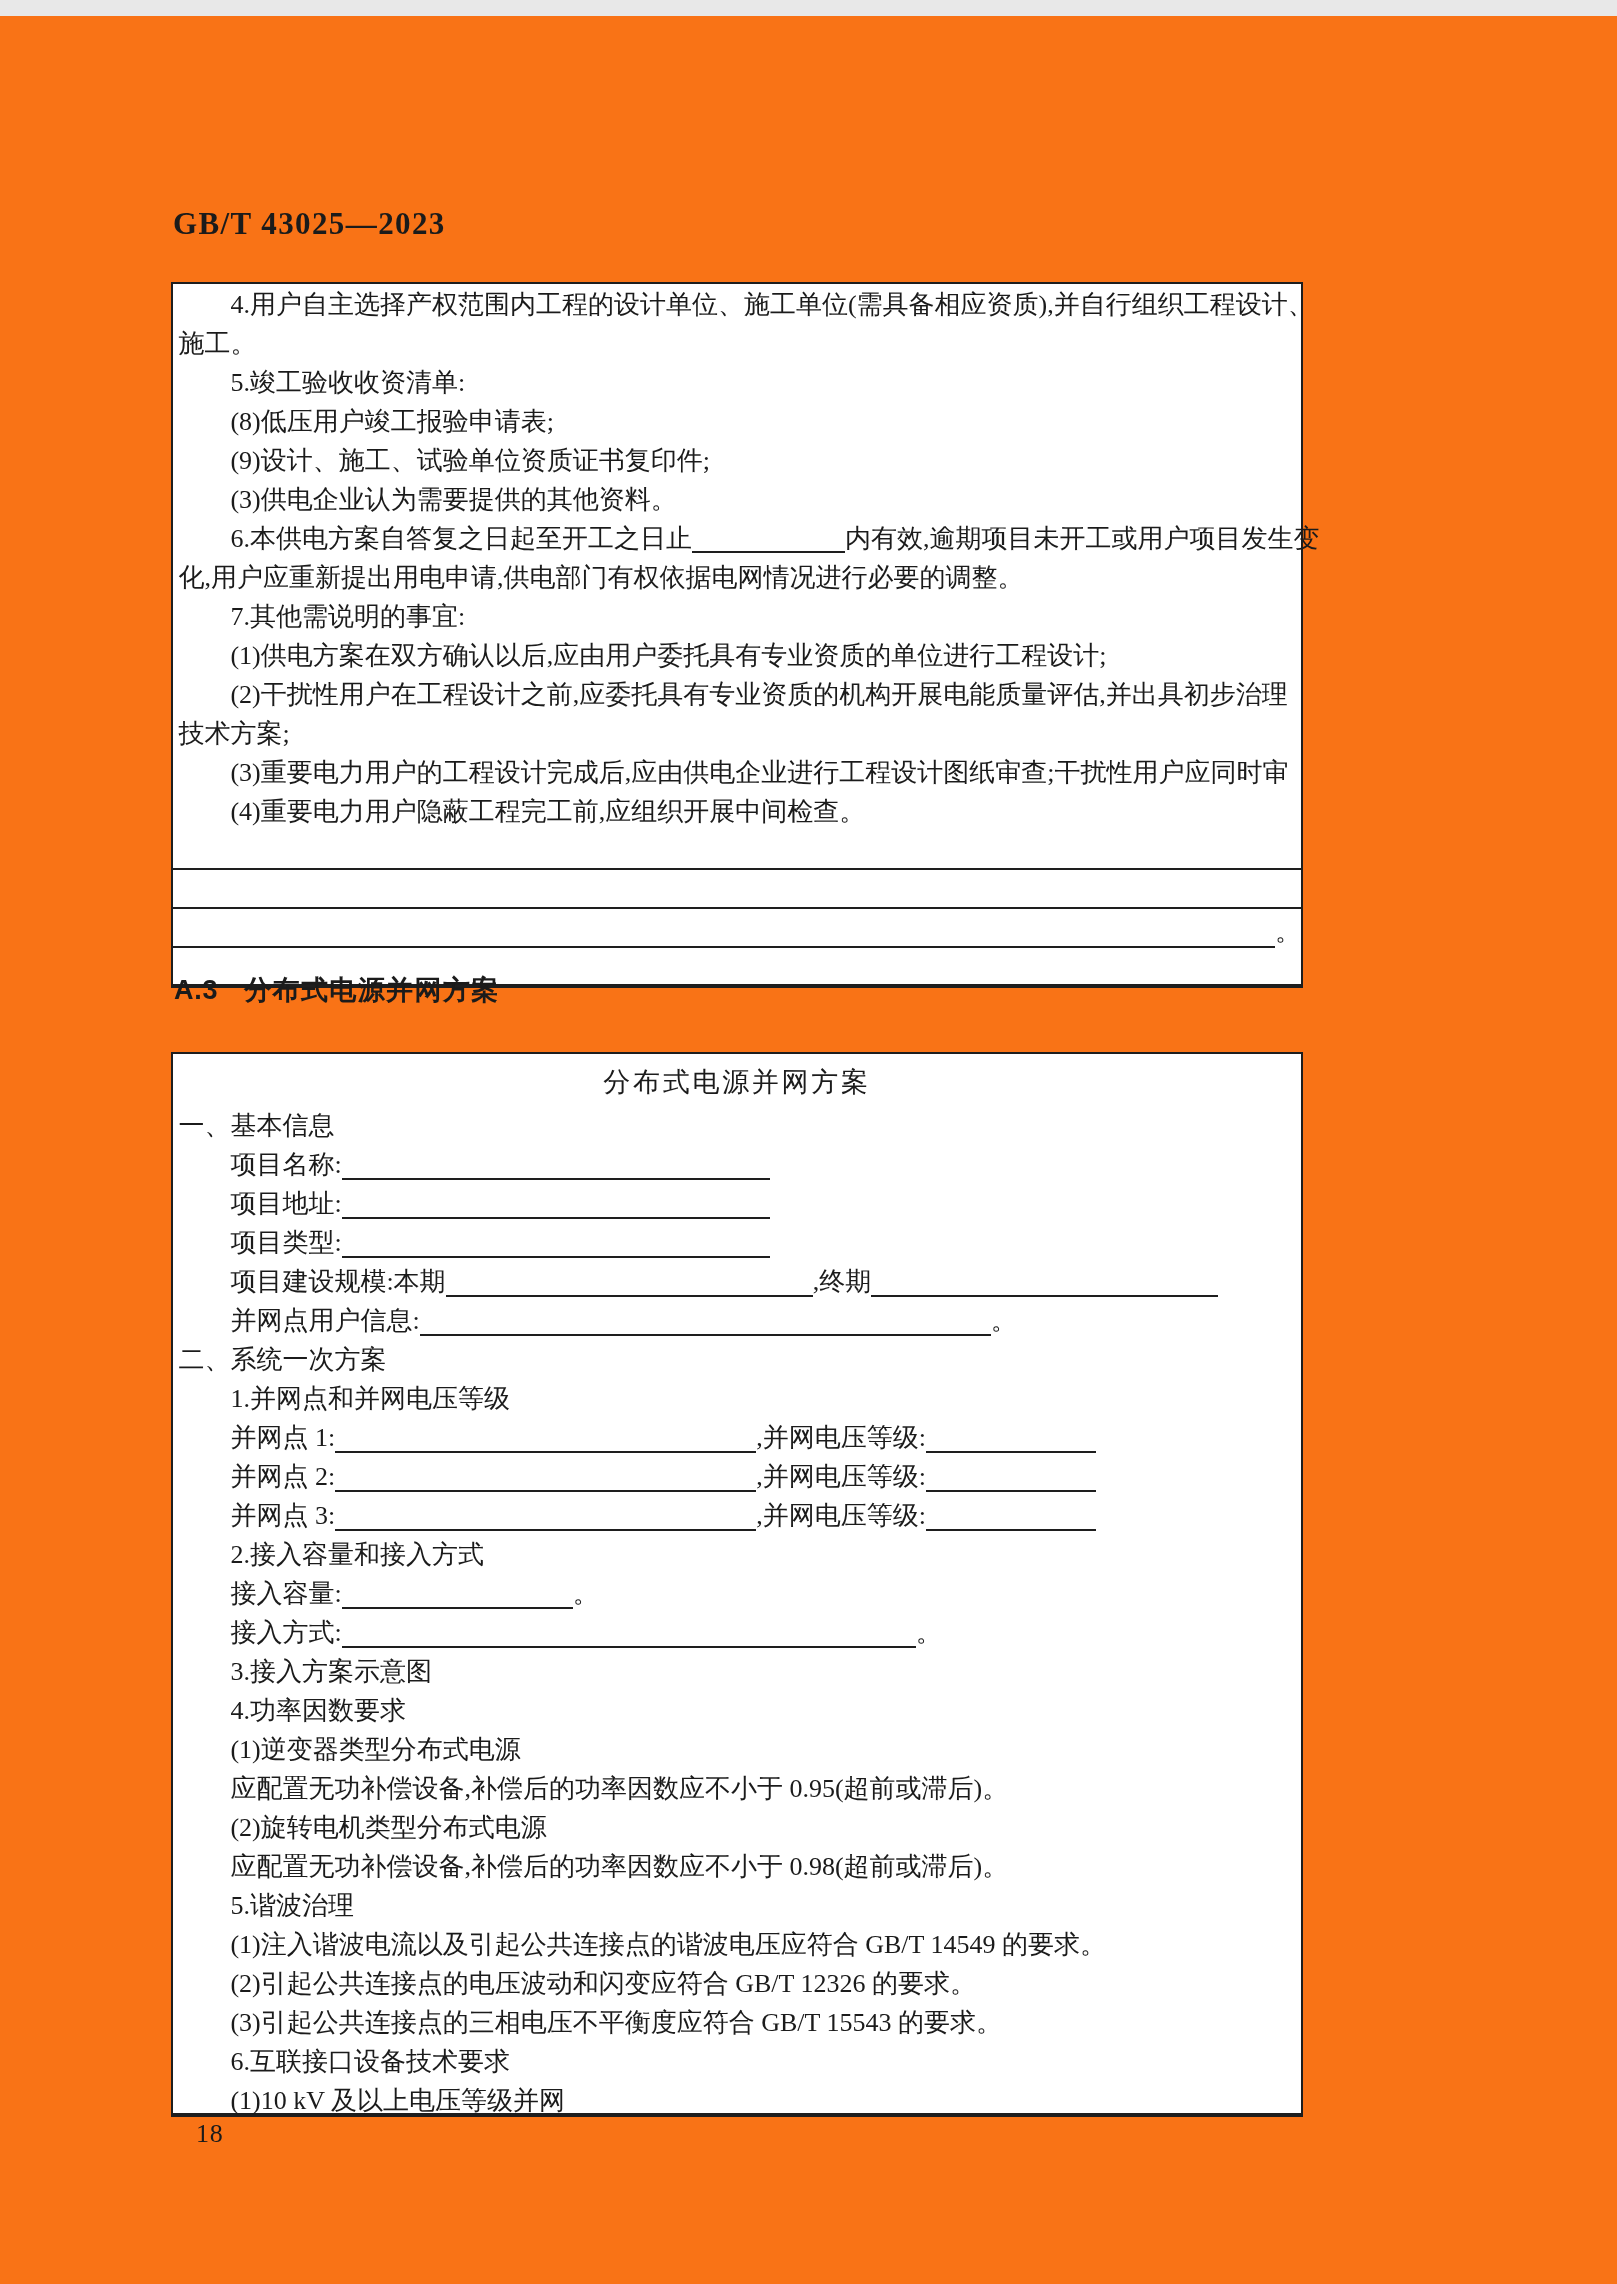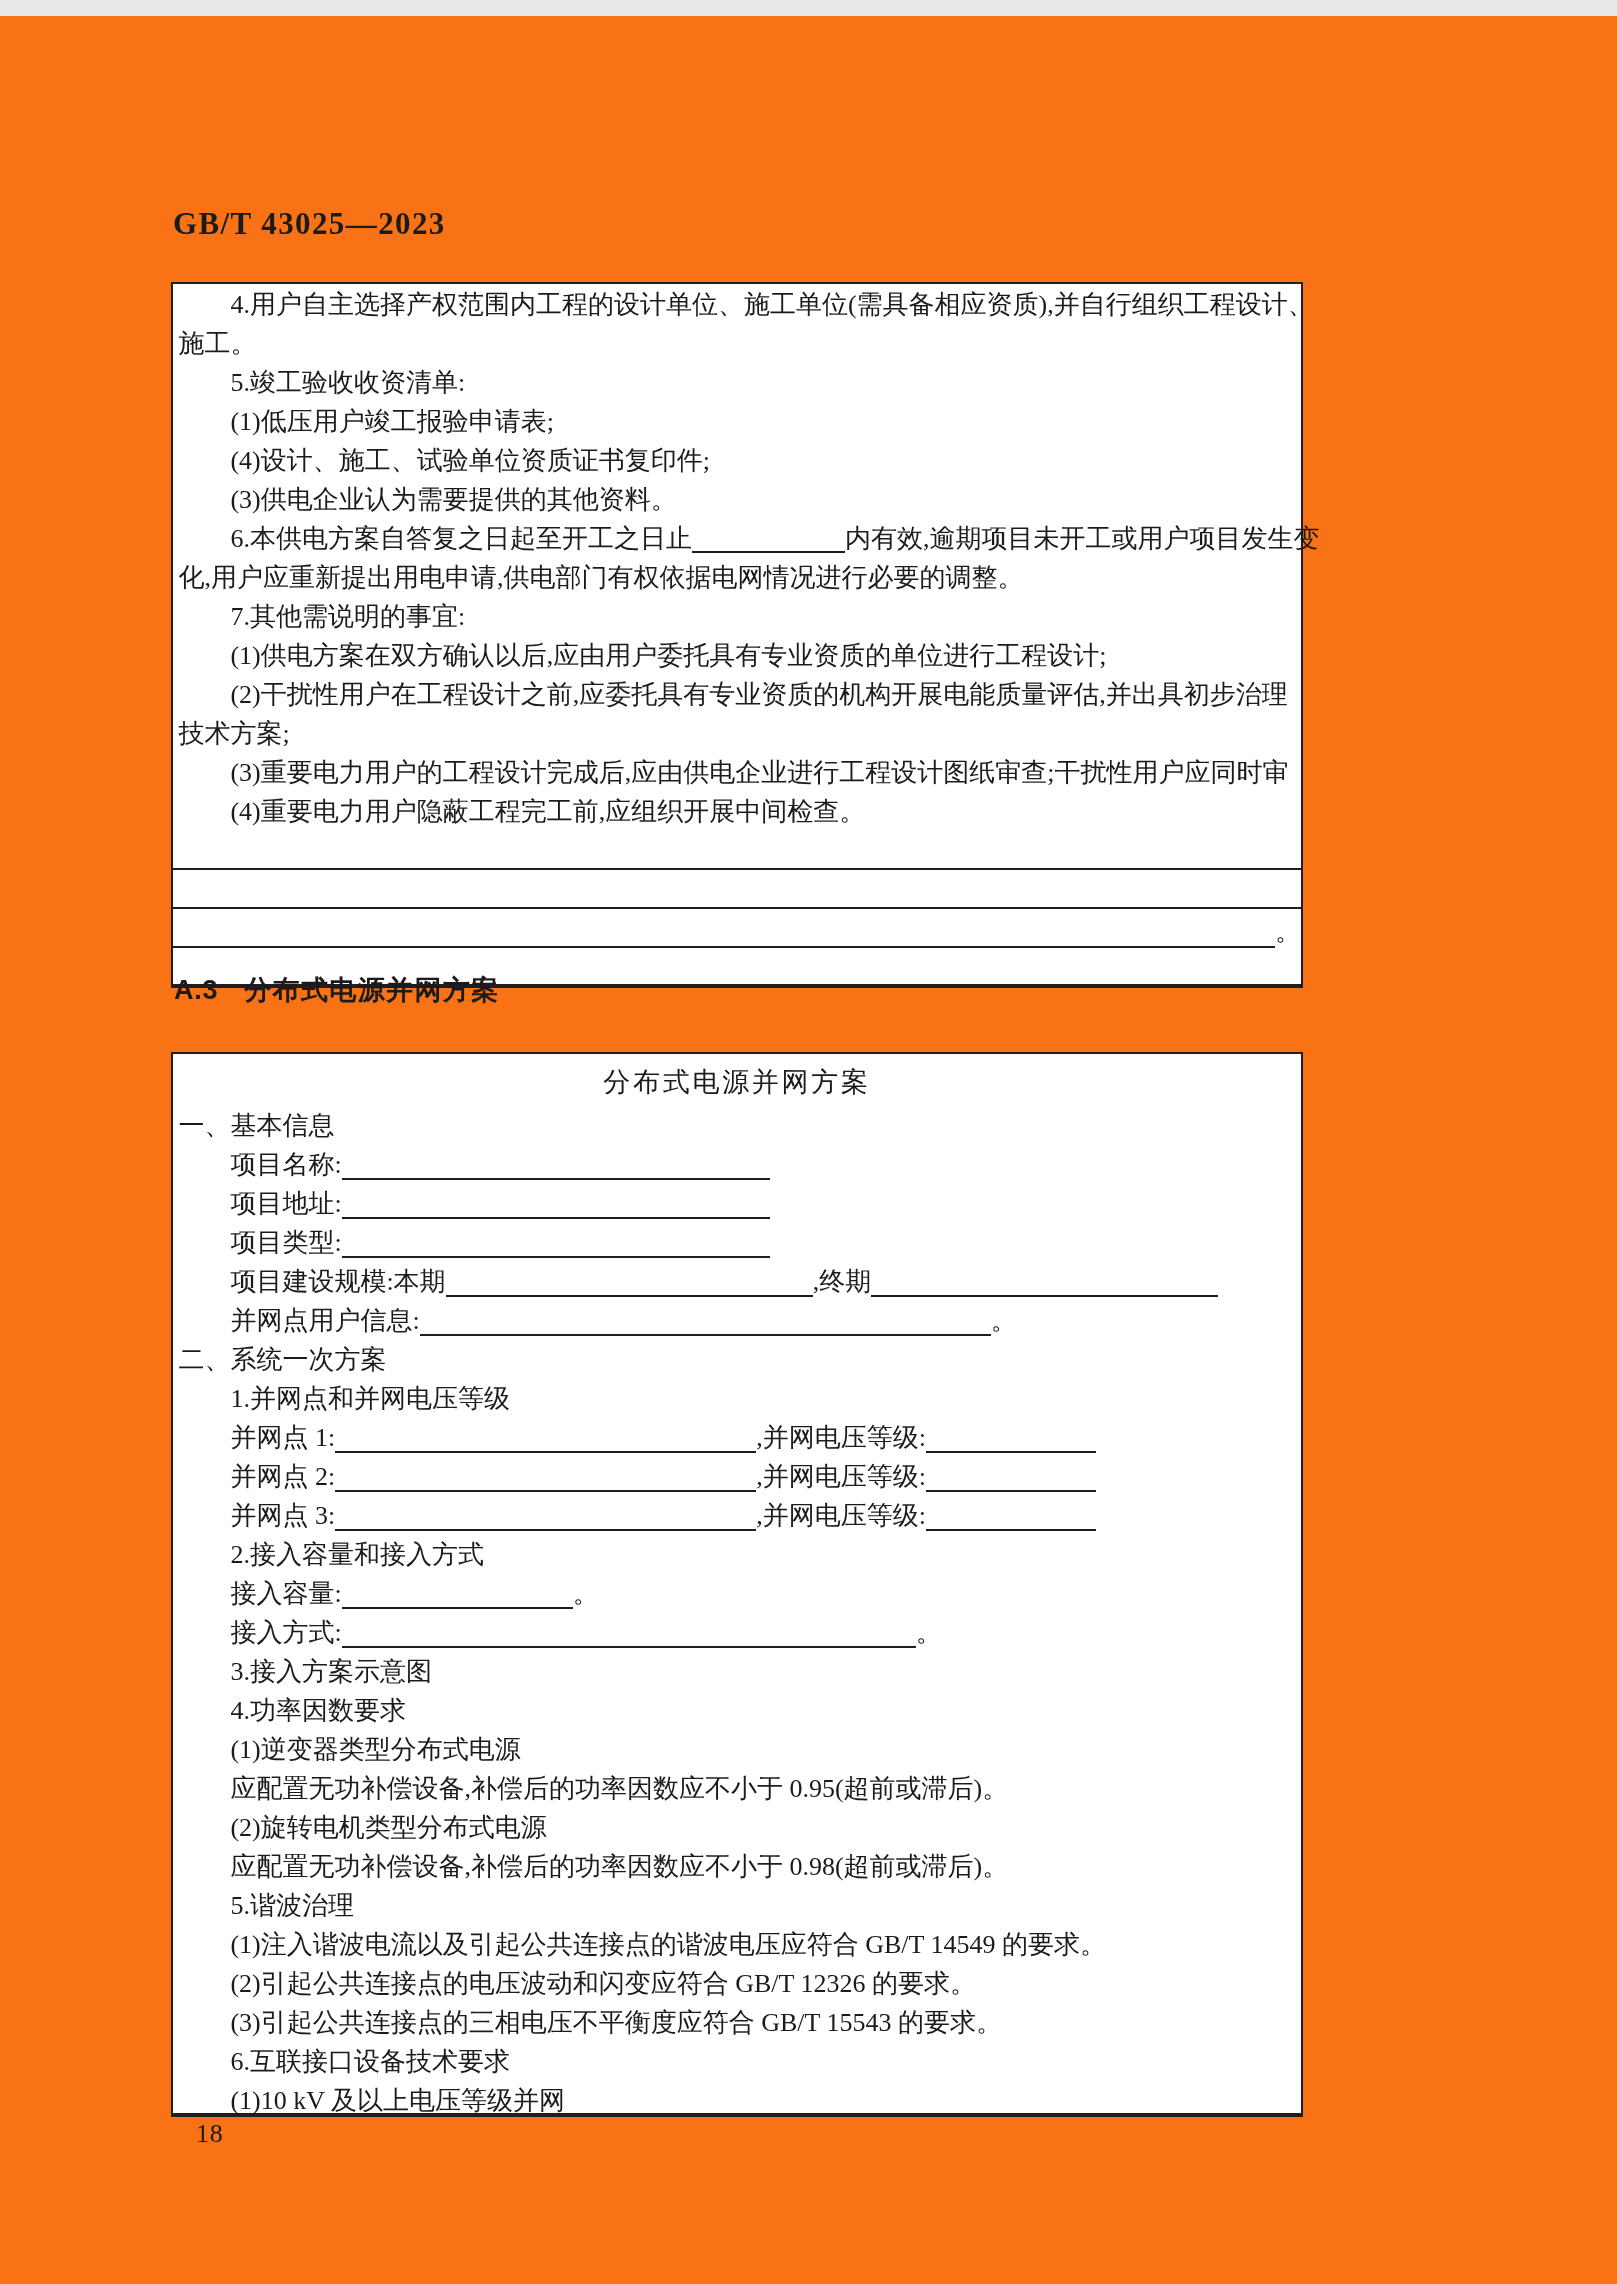--- a/index.html
+++ b/index.html
@@ -54,22 +54,22 @@
 
 <div class="page">
 
   <div class="doc-code">GB/T 43025—2023</div>
 
   <div class="box" id="supply-plan-box">
     <div id="box1-rows">
         <div class="row indent"><span class="t">4.用户自主选择产权范围内工程的设计单位、施工单位(需具备相应资质),并自行组织工程设计、</span></div>
         <div class="row flush"><span class="t">施工。</span></div>
         <div class="row indent"><span class="t">5.竣工验收收资清单:</span></div>
-        <div class="row indent"><span class="t">(1)低压用户竣工报验申请表;</span></div>
-        <div class="row indent"><span class="t">(4)设计、施工、试验单位资质证书复印件;</span></div>
+        <div class="row indent"><span class="t">(8)低压用户竣工报验申请表;</span></div>
+        <div class="row indent"><span class="t">(9)设计、施工、试验单位资质证书复印件;</span></div>
         <div class="row indent"><span class="t">(3)供电企业认为需要提供的其他资料。</span></div>
         <div class="row indent"><span class="t">6.本供电方案自答复之日起至开工之日止</span><span class="blank" style="width: 153px;"></span><span class="t">内有效,逾期项目未开工或用户项目发生变</span></div>
         <div class="row flush"><span class="t">化,用户应重新提出用电申请,供电部门有权依据电网情况进行必要的调整。</span></div>
         <div class="row indent"><span class="t">7.其他需说明的事宜:</span></div>
         <div class="row indent"><span class="t">(1)供电方案在双方确认以后,应由用户委托具有专业资质的单位进行工程设计;</span></div>
         <div class="row indent"><span class="t">(2)干扰性用户在工程设计之前,应委托具有专业资质的机构开展电能质量评估,并出具初步治理</span></div>
         <div class="row flush"><span class="t">技术方案;</span></div>
         <div class="row indent"><span class="t">(3)重要电力用户的工程设计完成后,应由供电企业进行工程设计图纸审查;干扰性用户应同时审</span></div>
         <div class="row indent"><span class="t">(4)重要电力用户隐蔽工程完工前,应组织开展中间检查。</span></div>
         <div class="row rule">

